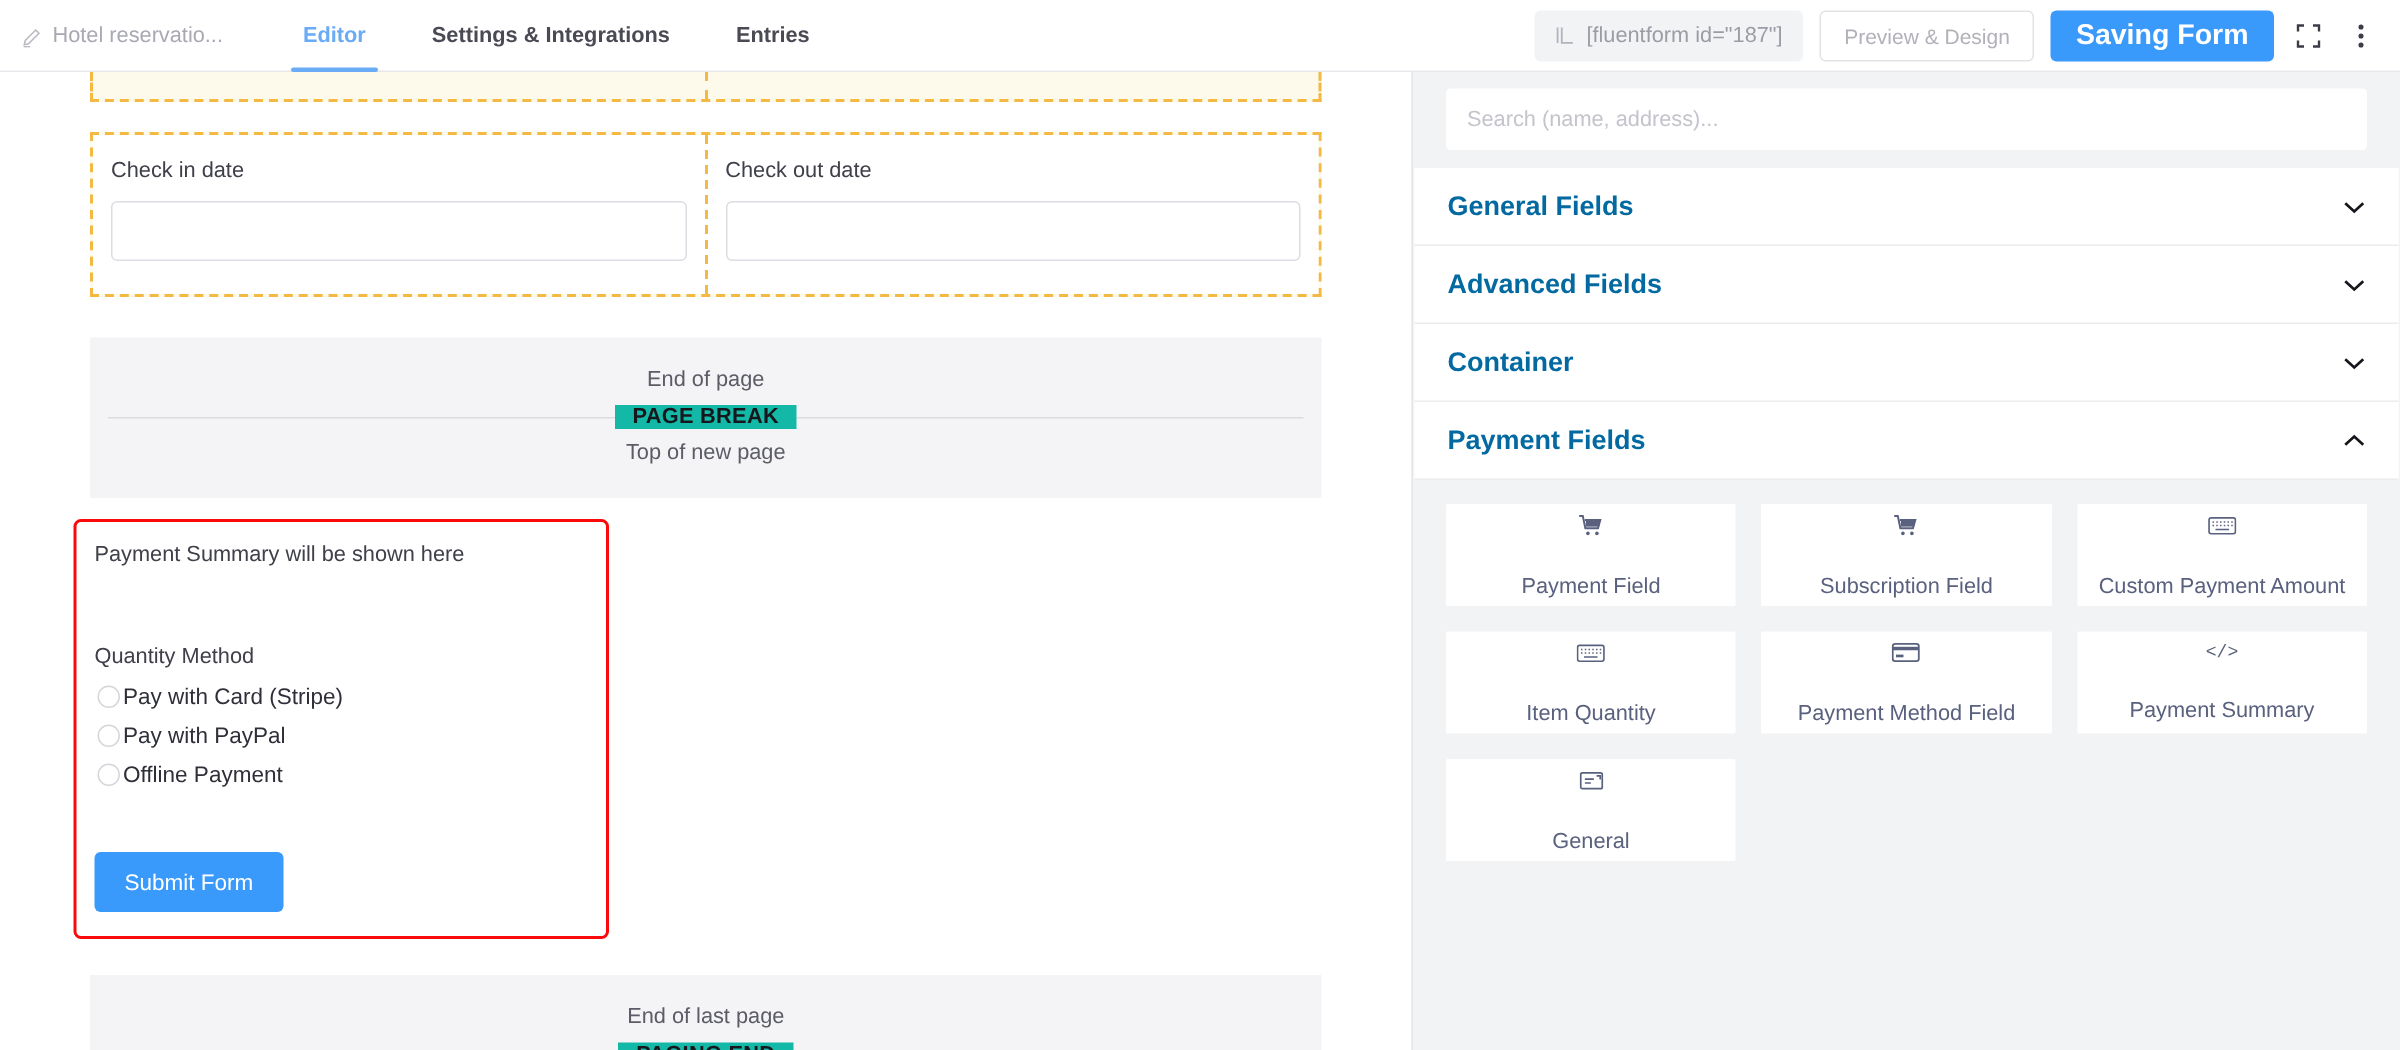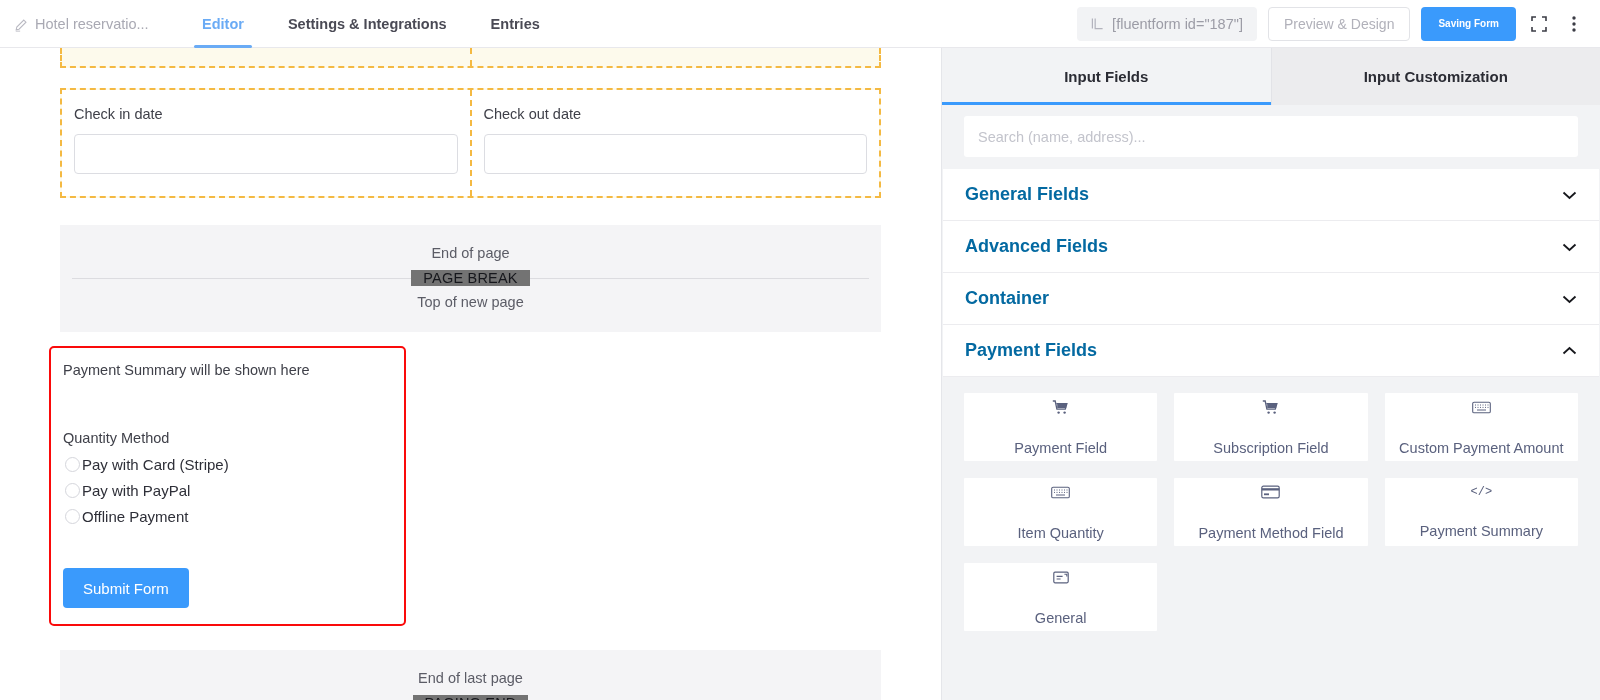--- a/index.html
+++ b/index.html
@@ -53,21 +53,21 @@
   .btn-preview {
     height: 34px; padding: 0 15px;
     background: #fff; border: 1px solid #e2e3e7; border-radius: 4px;
     font-size: 14px; color: #b1b1ba;
     font-family: "Liberation Sans", sans-serif; cursor: pointer;
     display:flex; align-items:center;
   }
   .btn-saving {
     height: 34px; padding: 0 17px;
     background: #3a9afc; border: none; border-radius: 4px;
-    font-size: 10px; font-weight: bold; color: #ffffff;
+    font-size: 19px; font-weight: bold; color: #ffffff;
     font-family: "Liberation Sans", sans-serif; cursor: pointer;
     display:flex; align-items:center;
   }
   .icon-btn {
     width: 24px; height: 24px; display:flex; align-items:center;
     justify-content:center; cursor:pointer;
   }
 
   
   .canvas {
@@ -125,23 +125,23 @@
     position: relative;
     margin: 7px 0 6px 0;
     height: 20px;
     display: flex; align-items: center; justify-content: center;
   }
   .pb-mid::before {
     content:""; position:absolute; left: 12px; right: 12px; top: 50%;
     height: 1px; background: #dcdce0;
   }
   .pb-mid span {
-    position: relative; background: #737373;
+    position: relative; background: #14b8a6;
     padding: 0 12px;
-    font-size: 14.5px; font-weight: normal; color: #16171c;
+    font-size: 14.5px; font-weight: bold; color: #16171c;
     letter-spacing: .2px;
   }
 
   
   .payment-block {
     margin: 14px 0 12px 49px;
     width: 357px;
     border: 2px solid #fa0a0a;
     border-radius: 5px;
     background: #ffffff;
@@ -335,24 +335,20 @@
       <div class="pb-mid">
         <span>PAGING END</span>
       </div>
     </div>
 
   </div>
 </div>
 
 <div class="sidebar">
 
-  <div class="side-tabs">
-    <div class="side-tab active">Input Fields</div>
-    <div class="side-tab">Input Customization</div>
-  </div>
 
   <div class="search-wrap">
     <input class="search-input" type="text" placeholder="Search (name, address)..." style="">
   </div>
 
   <div class="accordion">
 
     <div class="acc-head">
       <span class="acc-title">General Fields</span>
       <span>

